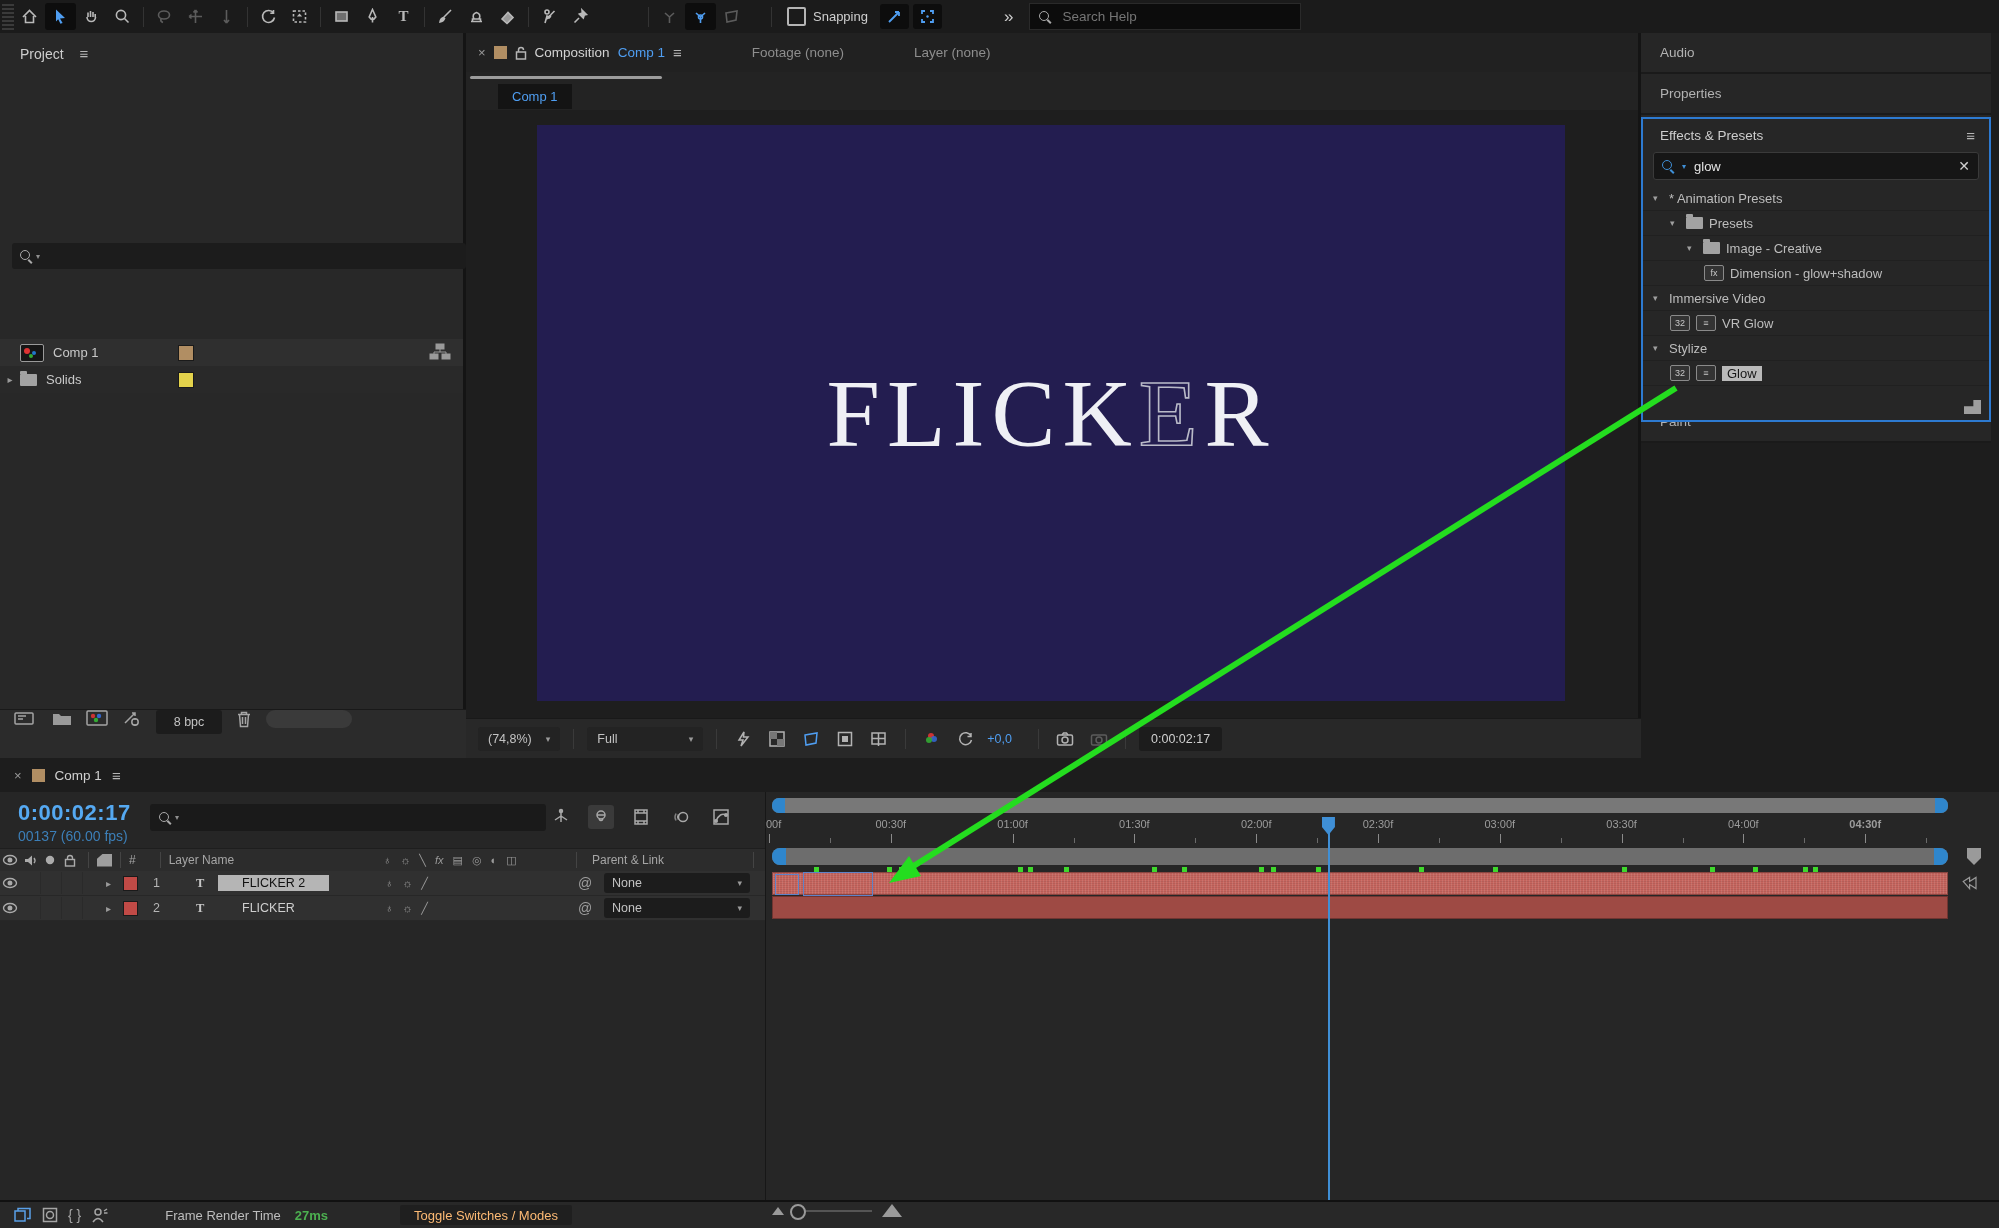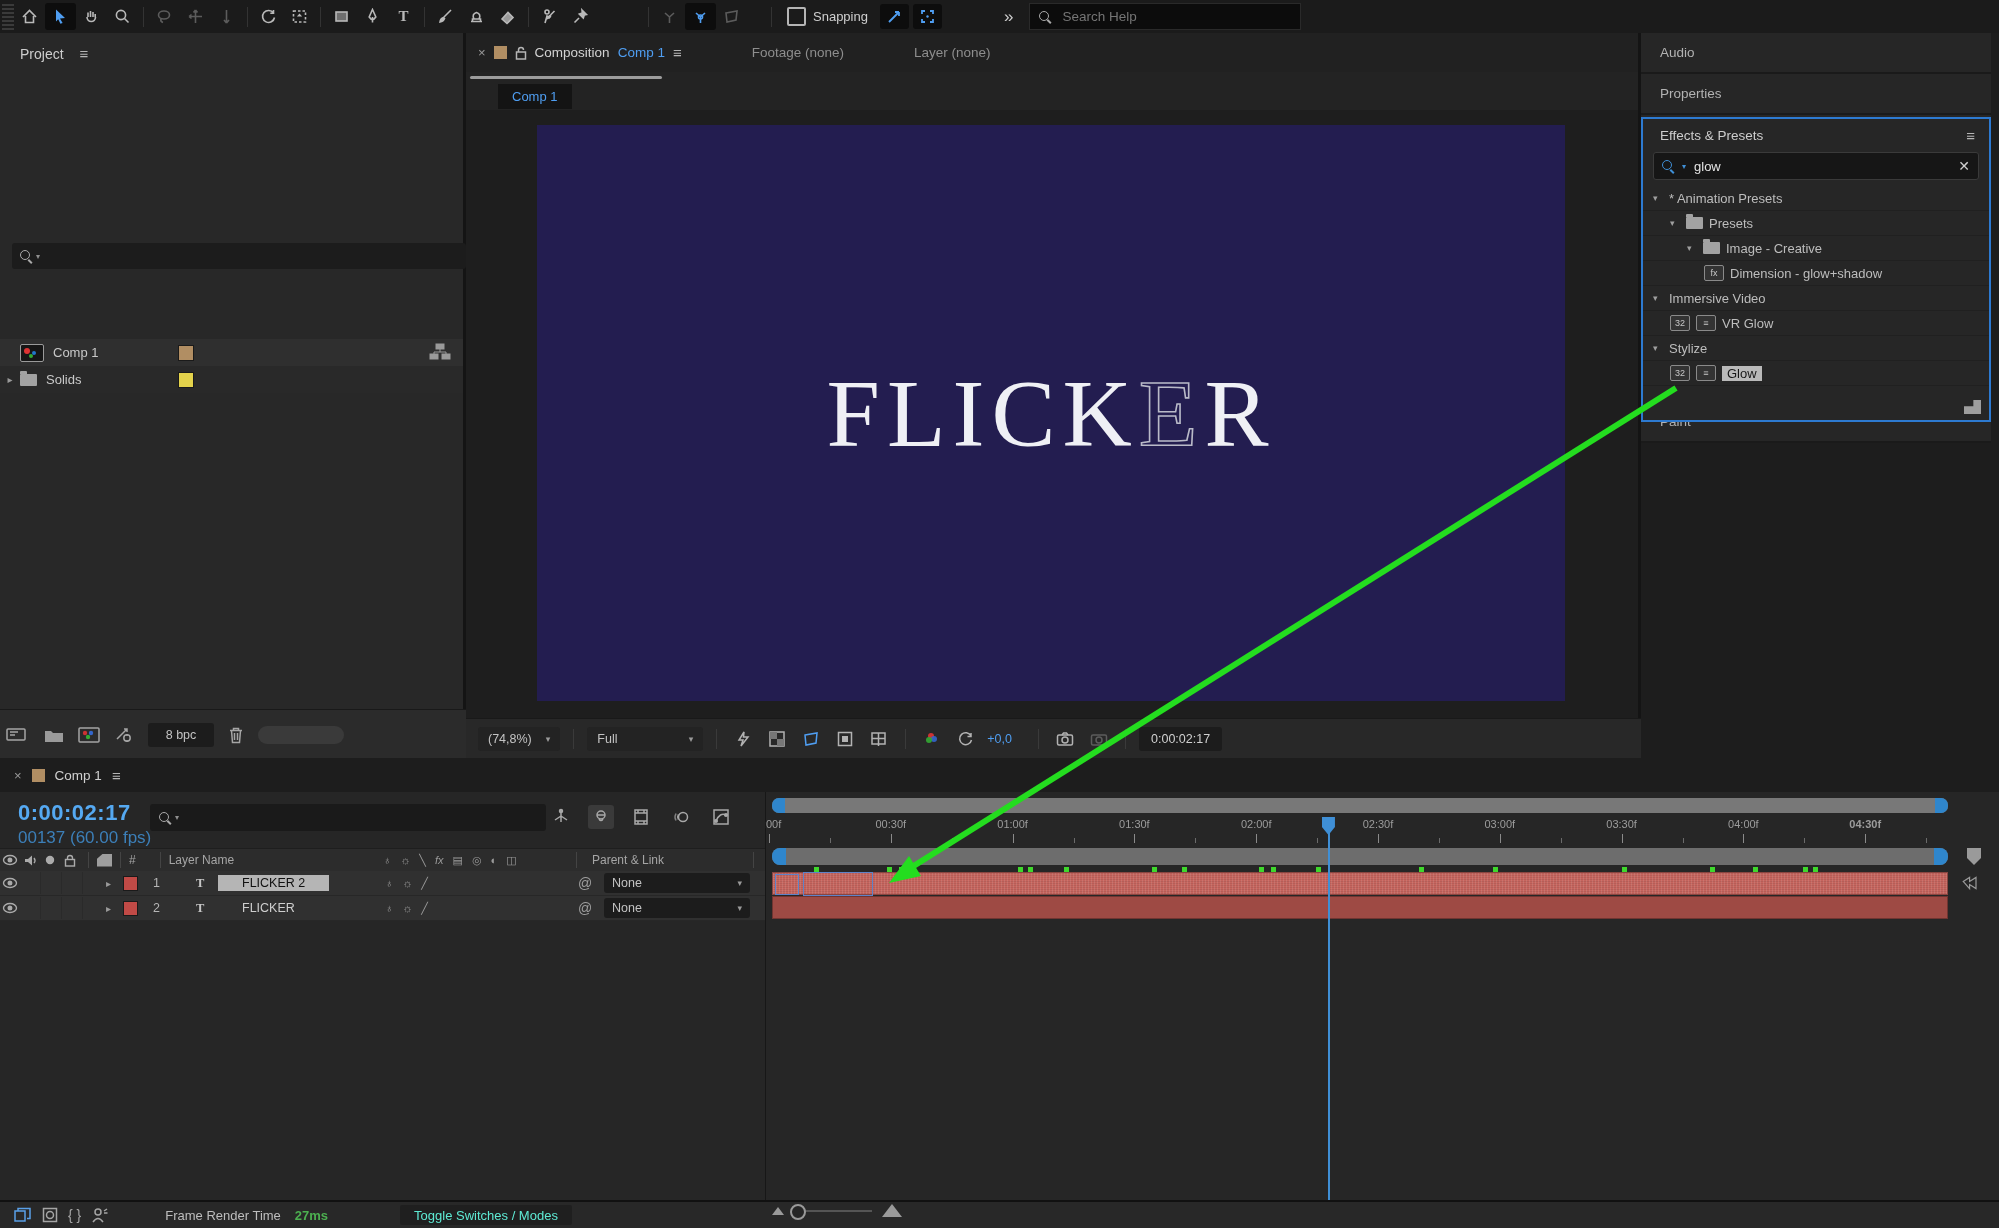--- a/index.html
+++ b/index.html
@@ -50,21 +50,21 @@
   .ptwirl{width:20px;text-align:center;color:#9a9a9a;font-size:10px;}
   .ic-comp{width:22px;height:16px;border:1px solid #9a9a9a;background:#161616;position:relative;border-radius:2px;flex:0 0 auto;}
   .ic-comp::before{content:"";position:absolute;left:3px;top:3px;width:6px;height:6px;border-radius:50%;background:#d33;box-shadow:7px 2px 0 -1px #27c, 4px 5px 0 -1px #3a3;}
   .ic-folder{width:17px;height:12px;background:#a2a2a2;border-radius:1px;position:relative;flex:0 0 auto;}
   .ic-folder::before{content:"";position:absolute;left:0;top:-3px;width:7px;height:3px;background:#a2a2a2;border-radius:1px 1px 0 0;}
   .pname{margin-left:9px;color:#c9c9c9;}
   .pchip{width:14px;height:14px;margin-left:auto;position:absolute;left:178px;border:1px solid #1a1a1a;}
   .flowic{position:absolute;right:12px;}
   .flowic svg{stroke:#9a9a9a;fill:#9a9a9a;}
   .pfootbar{position:absolute;left:0;top:676px;width:460px;height:49px;background:#2b2b2b;border-top:1px solid #191919;
-            display:flex;align-items:center;gap:14px;padding-left:6px;}
+            display:flex;align-items:flex-start;gap:14px;padding-left:14px;}
   .pfootbar svg{stroke:#a5a5a5;fill:none;stroke-width:1.5;}
   .bpc{width:66px;height:24px;background:#1c1c1c;border-radius:3px;color:#c3c3c3;display:flex;align-items:center;justify-content:center;font-size:12.5px;}
   .pill{width:86px;height:18px;border-radius:9px;background:#3a3a3a;}
   
   #viewer{left:466px;top:33px;width:1172px;height:725px;background:#232323;border-right:3px solid #141414;}
   .vtabs{height:39px;background:#212121;display:flex;align-items:flex-end;padding-left:12px;gap:38px;}
   .vtab{display:flex;align-items:center;gap:8px;height:39px;}
   .vtab .x{color:#9a9a9a;font-size:13px;}
   .chip-tan{width:13px;height:13px;background:#b18e63;}
   .vtab-label{color:#d2d2d2;font-size:13.5px;}
@@ -105,21 +105,21 @@
   .fxlbl.sel{background:#b9b9b9;color:#161616;padding:0 5px;}
   .badge{min-width:16px;height:14px;background:#333;border:1px solid #8a8a8a;border-radius:2px;color:#c8c8c8;
          font-size:9px;display:flex;align-items:center;justify-content:center;padding:0 1px;flex:0 0 auto;}
   .fxfootic{position:absolute;right:8px;bottom:6px;width:17px;height:14px;background:#9e9e9e;clip-path:polygon(0 100%,0 45%,55% 45%,55% 0,100% 0,100% 100%);}
   
   #timeline{left:0;top:758px;width:1999px;height:442px;background:#262626;}
   .tl-tabrow{height:34px;background:#1d1d1d;display:flex;align-items:center;gap:10px;padding-left:14px;}
   .tl-tabrow .x{color:#9a9a9a;}
   .tl-tab-label{color:#d0d0d0;font-size:13.5px;}
   .tl-timecode{position:absolute;left:18px;top:42px;color:#55a9f2;font-size:22px;font-weight:bold;letter-spacing:.5px;}
-  .tl-frameinfo{position:absolute;left:18px;top:70px;color:#3c7fb8;font-size:17px;}
+  .tl-frameinfo{position:absolute;left:18px;top:70px;color:#3c7fb8;font-size:14px;}
   .tl-search{position:absolute;left:150px;top:46px;width:378px;height:27px;background:#1a1a1a;border-radius:3px;
              display:flex;align-items:center;gap:2px;padding:0 9px;}
   .tl-icons{position:absolute;left:548px;top:47px;display:flex;gap:14px;}
   .tl-icons .vico svg{stroke:#a8a8a8;}
   .tl-headrow{position:absolute;left:0;top:90px;width:765px;height:22px;background:#2c2c2c;border-top:1px solid #1e1e1e;
               border-bottom:1px solid #1e1e1e;display:flex;align-items:center;font-size:12px;color:#a5a5a5;}
   .avic{width:20px;display:flex;justify-content:center;}
   .avic svg{stroke:#ababab;fill:none;stroke-width:1.4;}
   #layer-rows{position:absolute;left:0;top:113px;width:765px;}
   .lrow{height:24px;display:flex;align-items:center;background:#303030;border-bottom:1px solid #272727;position:relative;font-size:12.5px;}
@@ -162,21 +162,21 @@
   .playhead-marker{position:absolute;top:59px;width:13px;height:18px;background:#3f8fd6;
                    clip-path:polygon(0 0,100% 0,100% 55%,50% 100%,0 55%);}
   .tr-icons{position:absolute;left:1956px;top:88px;width:43px;color:#9a9a9a;}
   .tr-icons svg{stroke:#9a9a9a;fill:none;stroke-width:1.5;}
   
   #statusbar{left:0;top:1200px;width:1999px;height:28px;background:#282828;border-top:2px solid #111;
              display:flex;align-items:center;gap:10px;padding-left:14px;box-sizing:border-box;}
   #statusbar svg{stroke:#a5a5a5;fill:none;stroke-width:1.5;}
   .frt-label{margin-left:46px;color:#bdbdbd;}
   .frt-value{color:#4caf50;font-weight:bold;margin-left:4px;}
-  .toggle-btn{margin-left:62px;height:20px;padding:0 14px;background:#1f1f1f;border-radius:2px;color:#5eead4;
+  .toggle-btn{margin-left:62px;height:20px;padding:0 14px;background:#1f1f1f;border-radius:2px;color:#fdba74;
               display:flex;align-items:center;}
   .zoomctl{position:absolute;left:772px;top:1204px;display:flex;align-items:center;gap:10px;}
   .mtn-s{width:0;height:0;border-left:6px solid transparent;border-right:6px solid transparent;border-bottom:8px solid #9a9a9a;}
   .mtn-b{width:0;height:0;border-left:10px solid transparent;border-right:10px solid transparent;border-bottom:13px solid #9a9a9a;}
   .ztrack{width:78px;height:2px;background:#555;position:relative;}
   .zknob{position:absolute;left:-4px;top:-6px;width:12px;height:12px;border:2px solid #9a9a9a;border-radius:50%;background:#262626;}
   
   #annot{left:0;top:0;width:1999px;height:1228px;pointer-events:none;}
 </style>
 </head>

